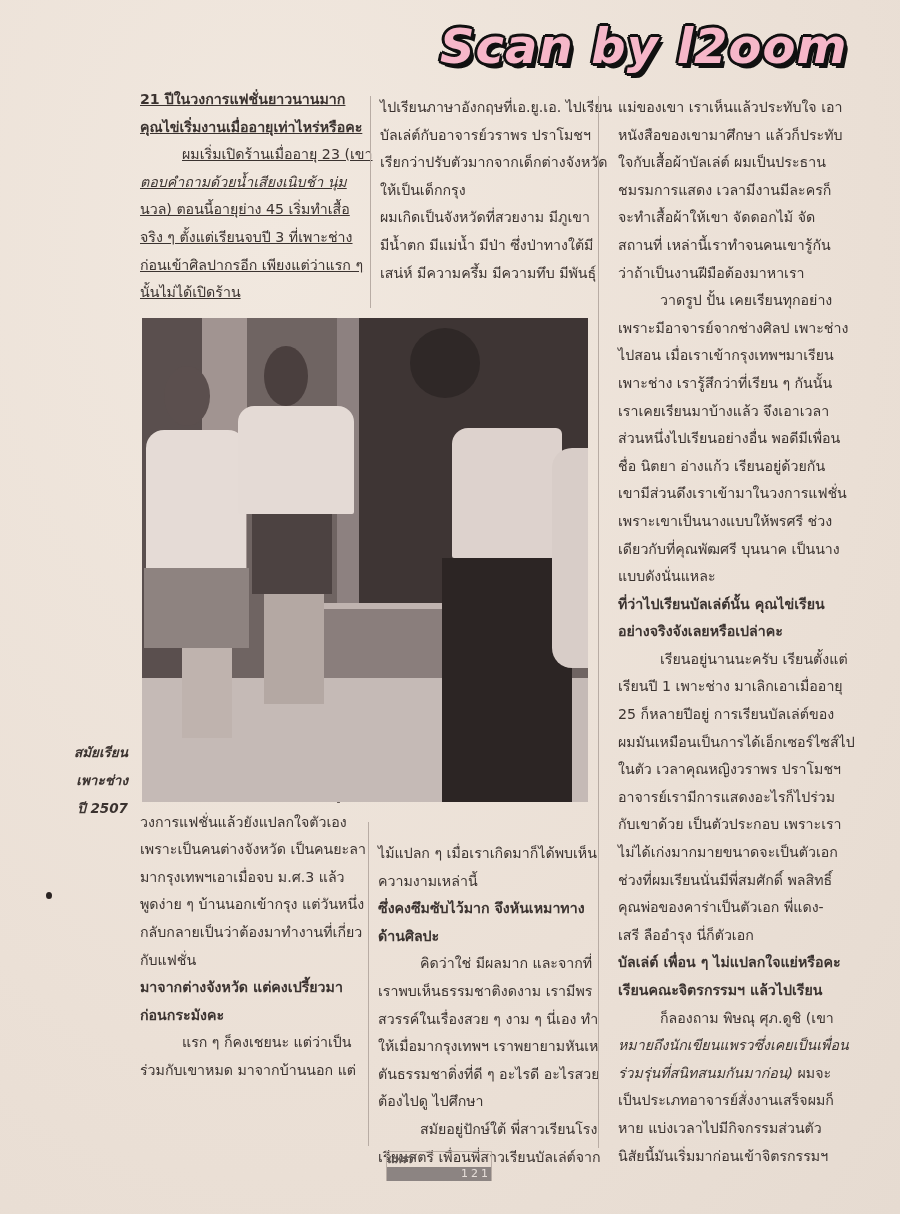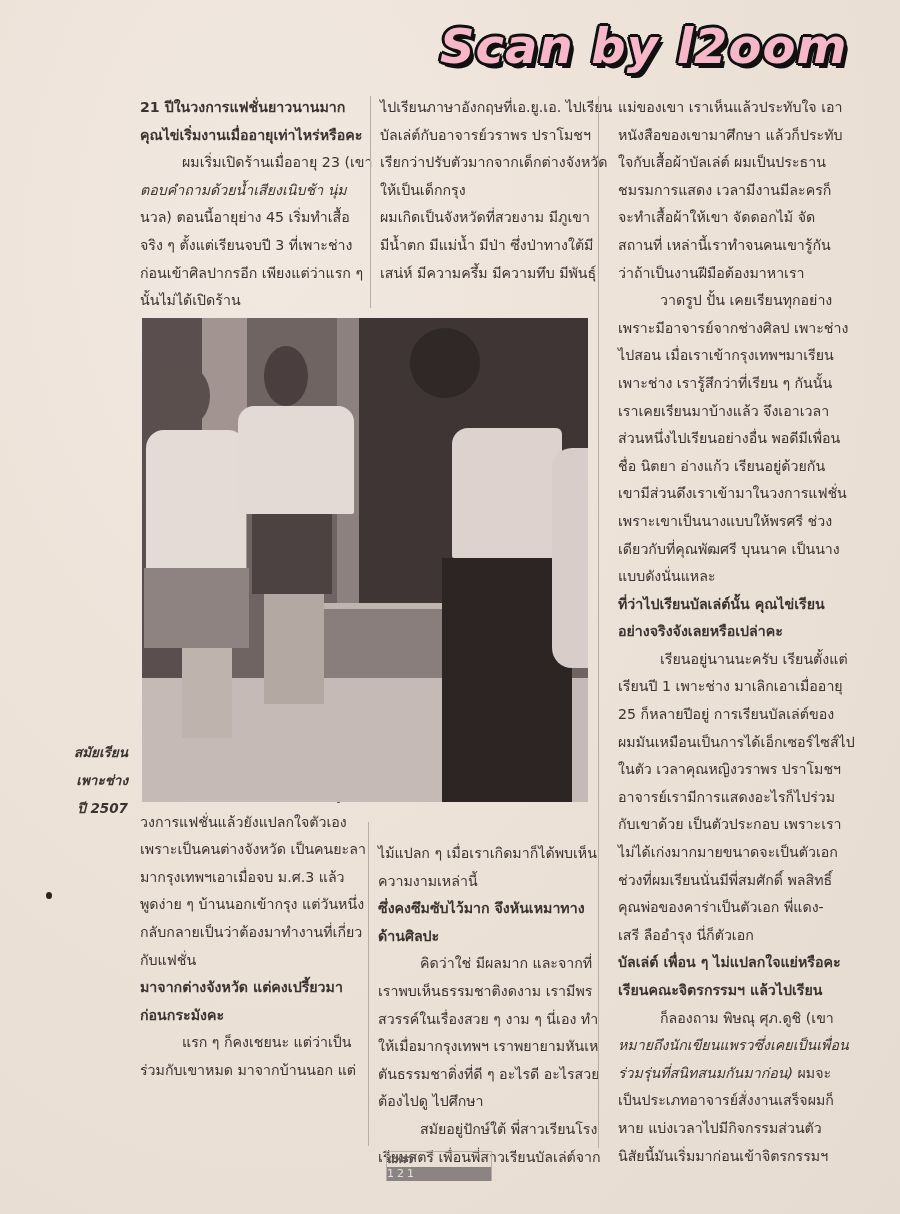--- a/index.html
+++ b/index.html
@@ -30,21 +30,21 @@
       position: absolute;
       font-size: 14.2px;
       line-height: 27.6px;
       color: #3b3330;
       white-space: nowrap;
     }
     .col p { display: block; }
     .col .indent { padding-left: 42px; }
     .col .q { font-weight: bold; }
     .col .i { font-style: italic; }
-    .col-1 { left: 140px; top: 94px; width: 222px; }
+    .col-1 { left: 140px; top: 86px; width: 222px; text-decoration: underline; }
     .col-2 { left: 380px; top: 94px; width: 210px; }
     .col-3 { left: 618px; top: 94px; width: 245px; }
     .col-4 { left: 140px; top: 772px; width: 222px; margin-top: 9px; }
     .col-5 { left: 378px; top: 816px; width: 212px; margin-top: 24px; }
 
     .rule {
       position: absolute;
       width: 1px;
       background: #b8aca4;
     }
@@ -111,21 +111,21 @@
       text-align: left;
       color: #5f5754;
       line-height: 15px;
       letter-spacing: -1px;
     }
     .footer-num {
       height: 14px;
       background: #8c8482;
       color: #e7dfda;
       font-size: 11px;
-      text-align: left;
+      text-align: right;
       line-height: 14px;
       letter-spacing: 3px;
     }
   </style>
 </head>
 <body>
 
 <div class="watermark">Scan by l2oom</div>
 
 <div class="col col-1">

